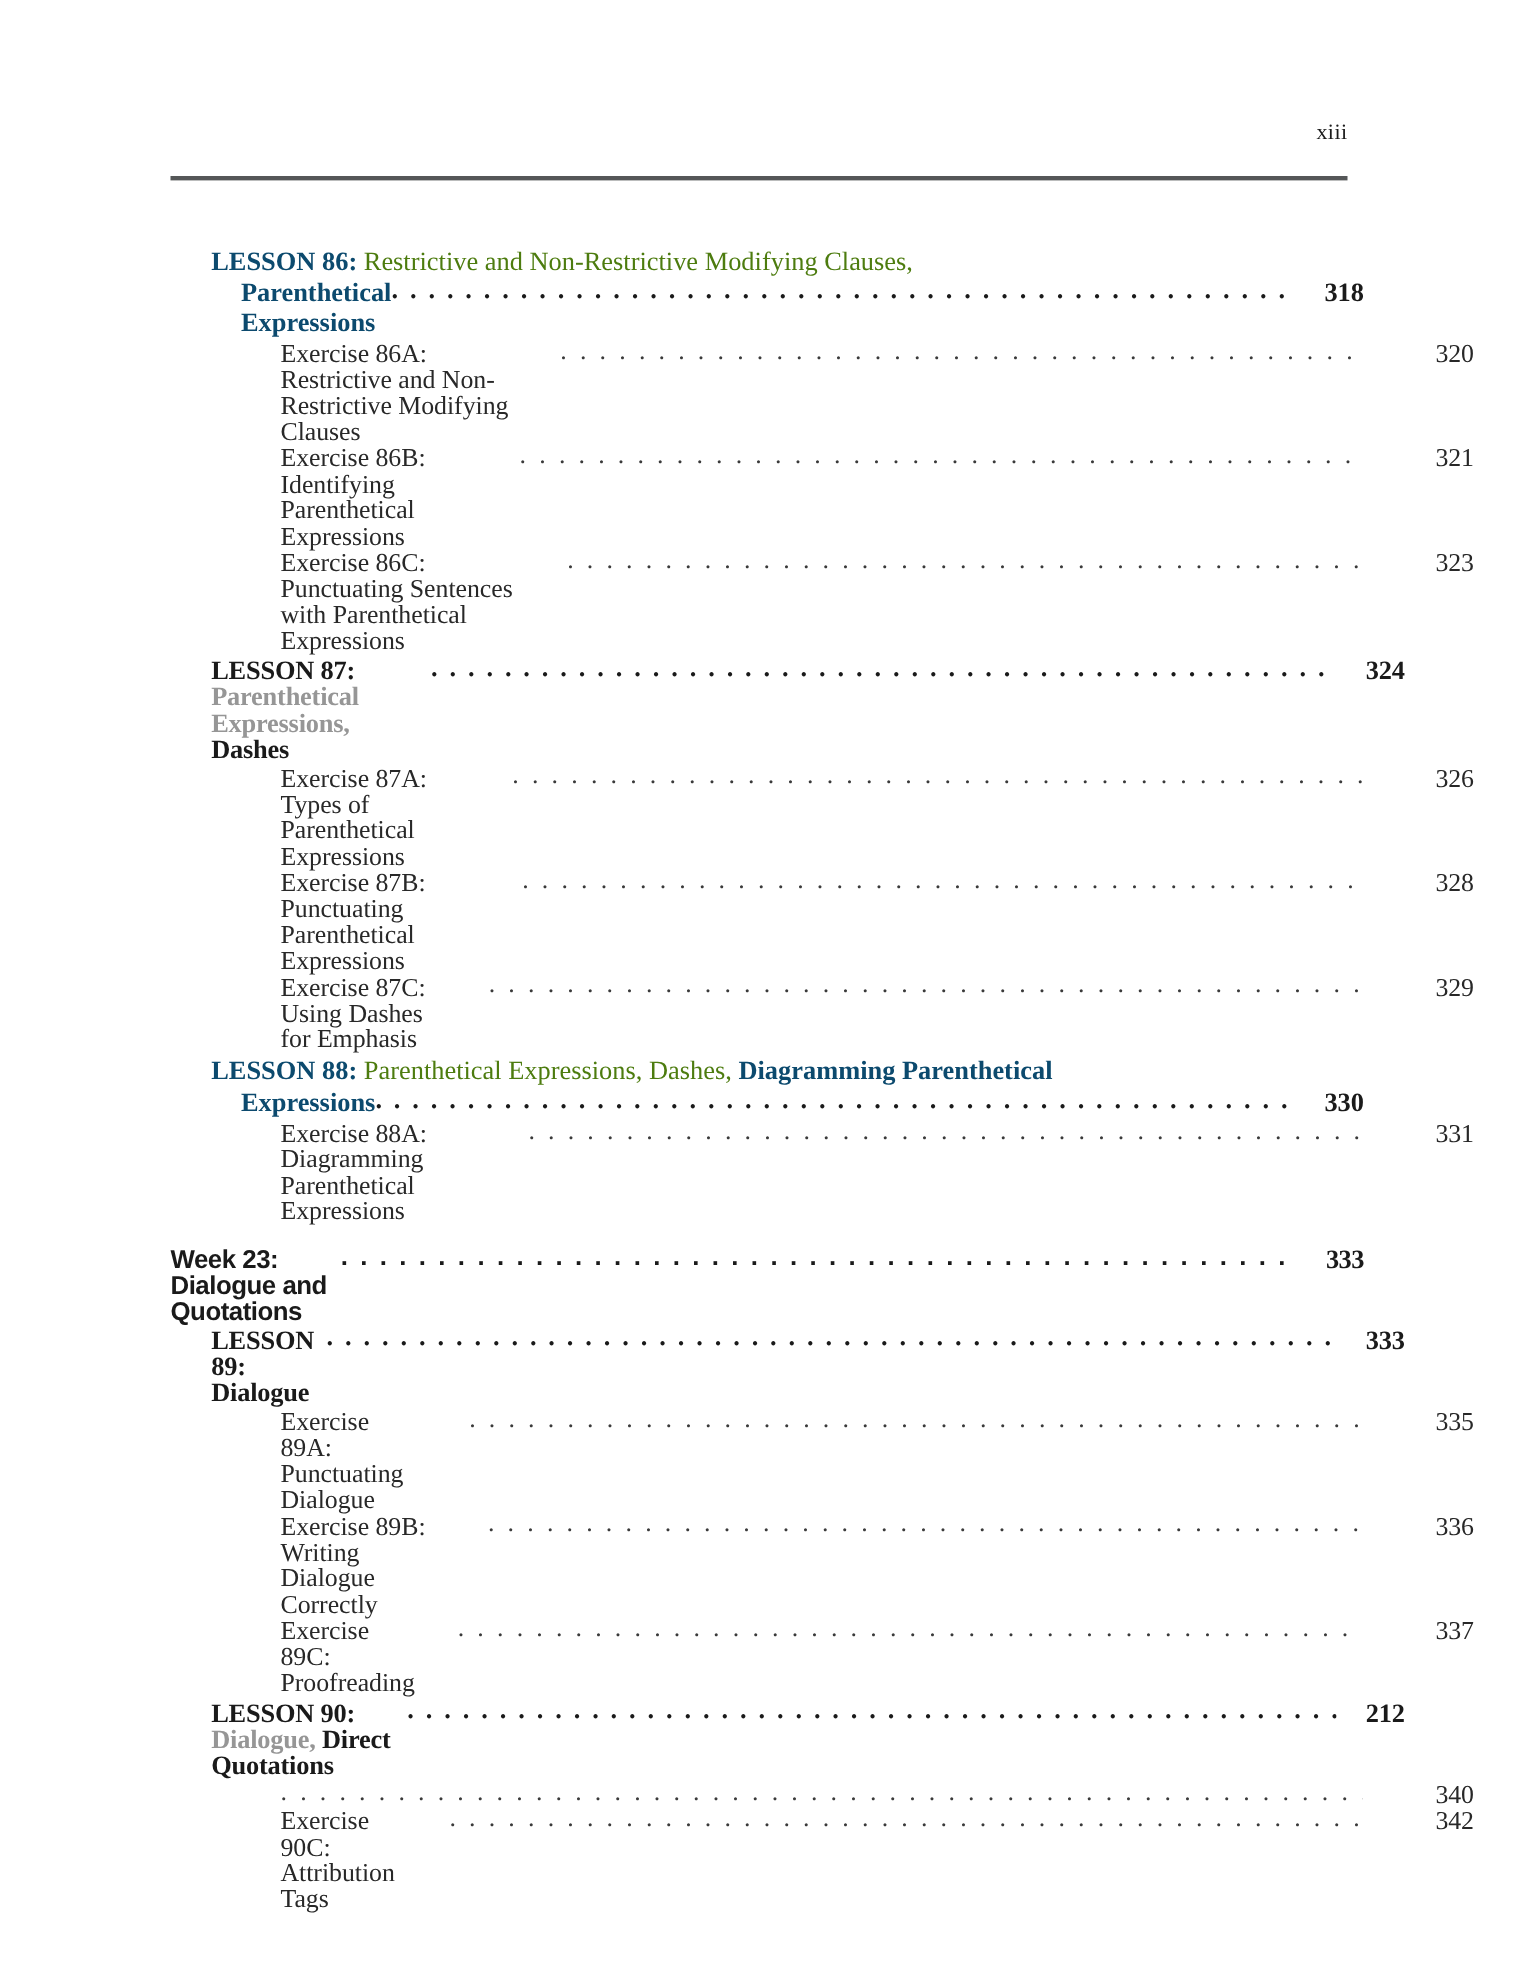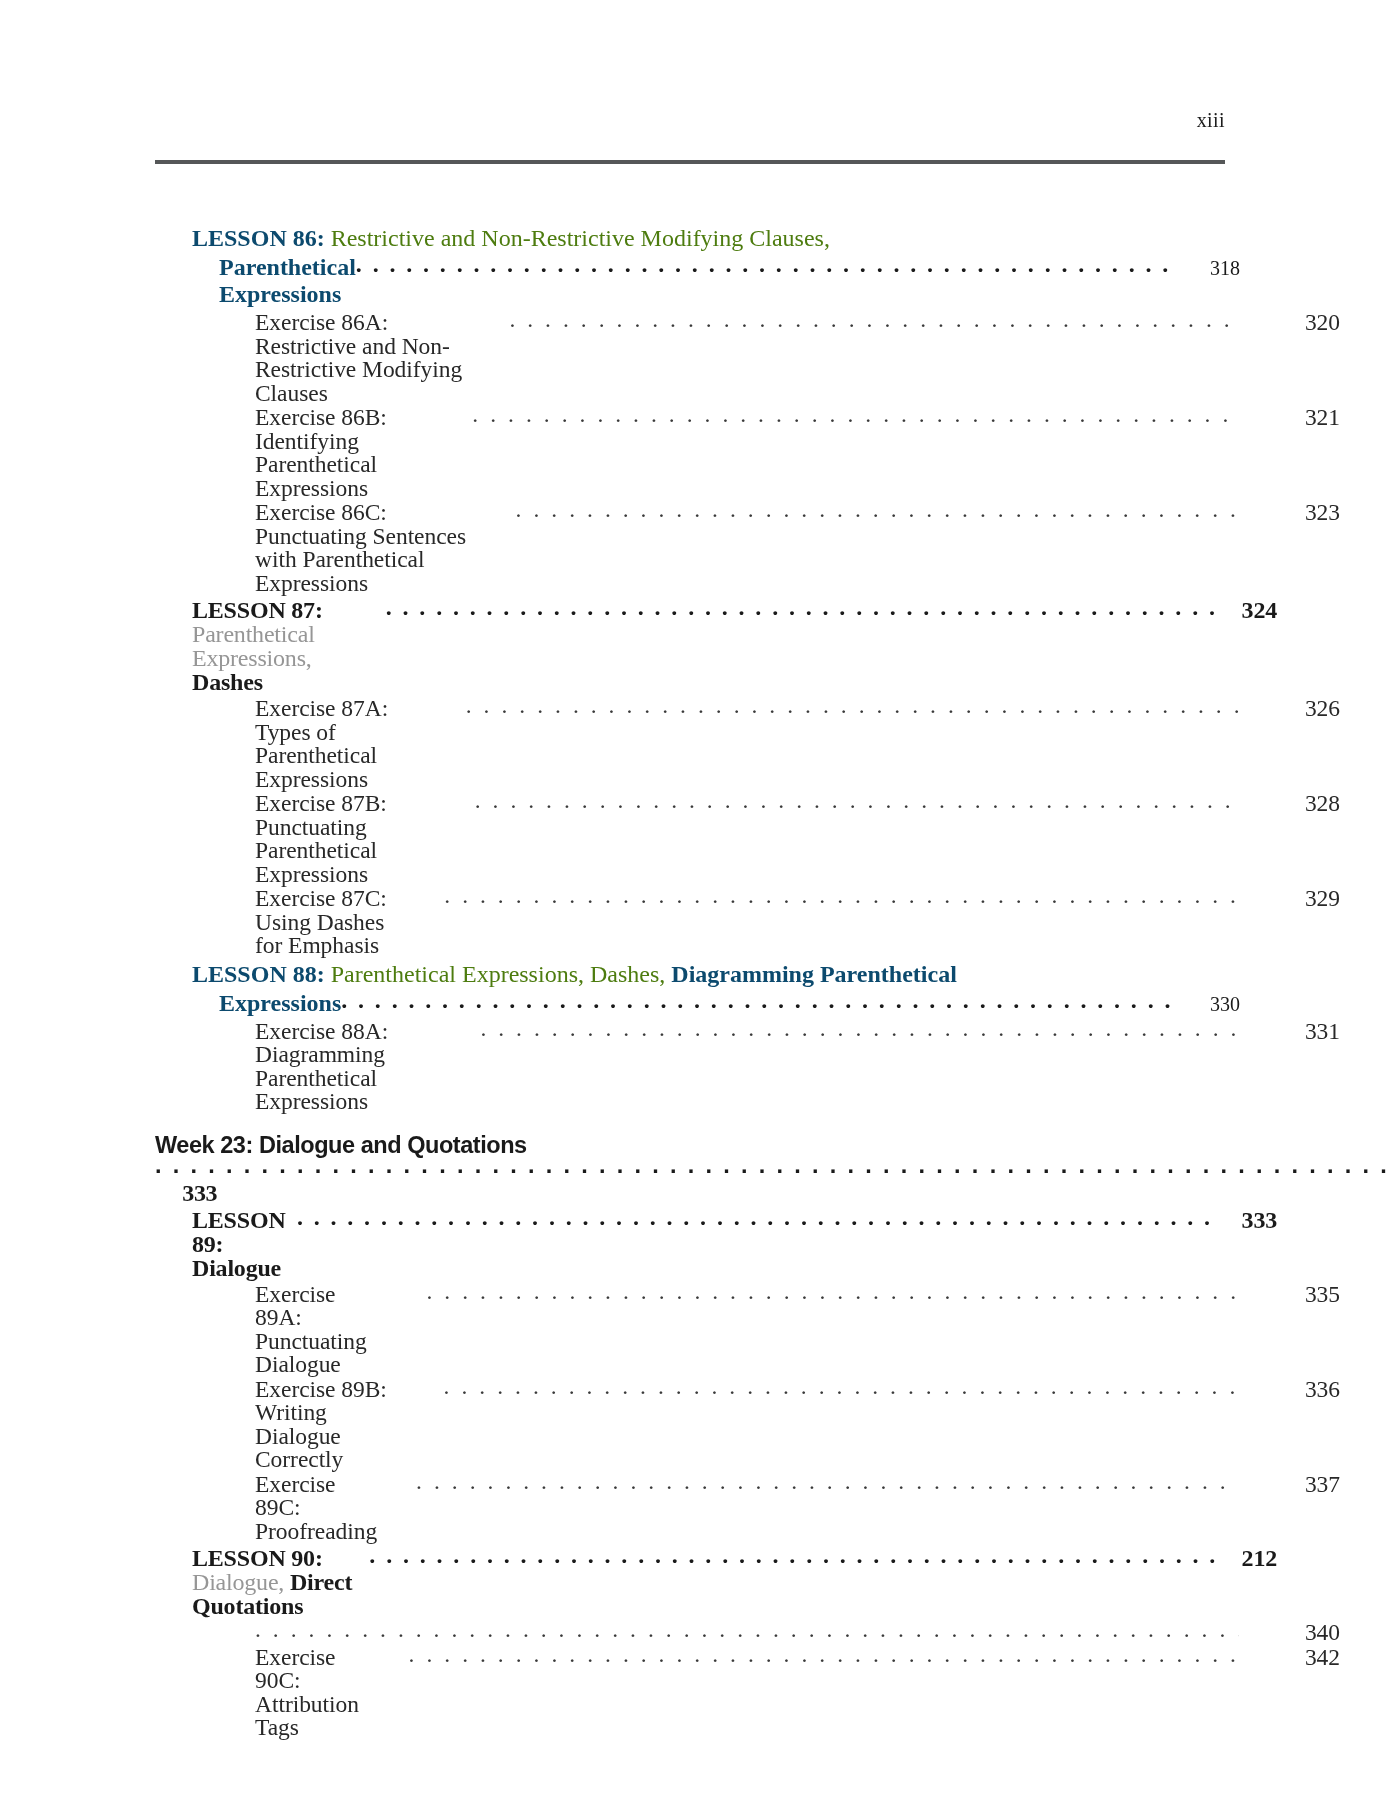--- a/index.html
+++ b/index.html
@@ -92,60 +92,59 @@
   }
 
   
   .week {
     font-size: 23.5px;
     font-weight: bold;
     font-family: "Liberation Sans", "DejaVu Sans", sans-serif;
     letter-spacing: -0.45px;
     margin-top: 20px;
     margin-bottom: 3px;
-    flex-direction: column;
   }
   .week .pg {
     font-family: "Liberation Serif", "DejaVu Serif", serif;
     font-weight: bold;
     font-size: 24px;
   }
   .week .lead::after { letter-spacing: 0.10em; }
 
   
   .lesson {
     font-size: 24px;
     font-weight: bold;
     padding-left: 37px;
     margin-top: 3px;
     margin-bottom: 3px;
     letter-spacing: -0.2px;
   }
   .lesson .pg { font-weight: bold; font-size: 24px; }
   .lesson .lead::after { letter-spacing: 0.10em; }
-  .lesson .gray { color: #969696; font-weight: normal; }
+  .lesson .gray { color: #969696; font-weight: bold; }
   .lesson .blk  { color: #1a1a1a; font-weight: bold; }
   .lesson-two {
     padding-left: 37px;
     margin-top: 3px;
     margin-bottom: 3px;
     font-size: 24px;
     font-weight: bold;
   }
   .lesson-two .line1 {
     display: block;
     white-space: normal;
     margin-bottom: 2px;
   }
   .lesson-two .line2 {
     display: flex;
     align-items: baseline;
     padding-left: 27px;
   }
-  .lesson-two .pg { font-weight: normal; font-size: 20px; }
+  .lesson-two .pg { font-weight: bold; font-size: 24px; }
   .lesson-two .lead::after { letter-spacing: 0.10em; }
   .lesson-two .gray { color: #4d7c0f; font-weight: normal; }
   .lesson-two .blk  { color: #0c4a6e; font-weight: bold; }
 
   
   .exercise {
     font-size: 23.5px;
     font-weight: normal;
     padding-left: 100px;
     margin-top: 1px;

